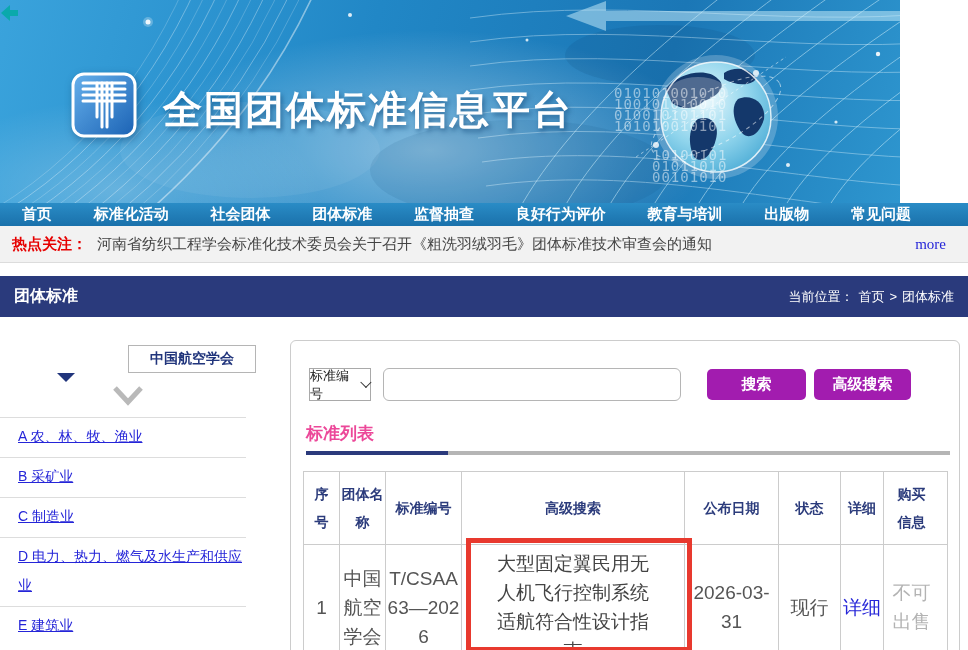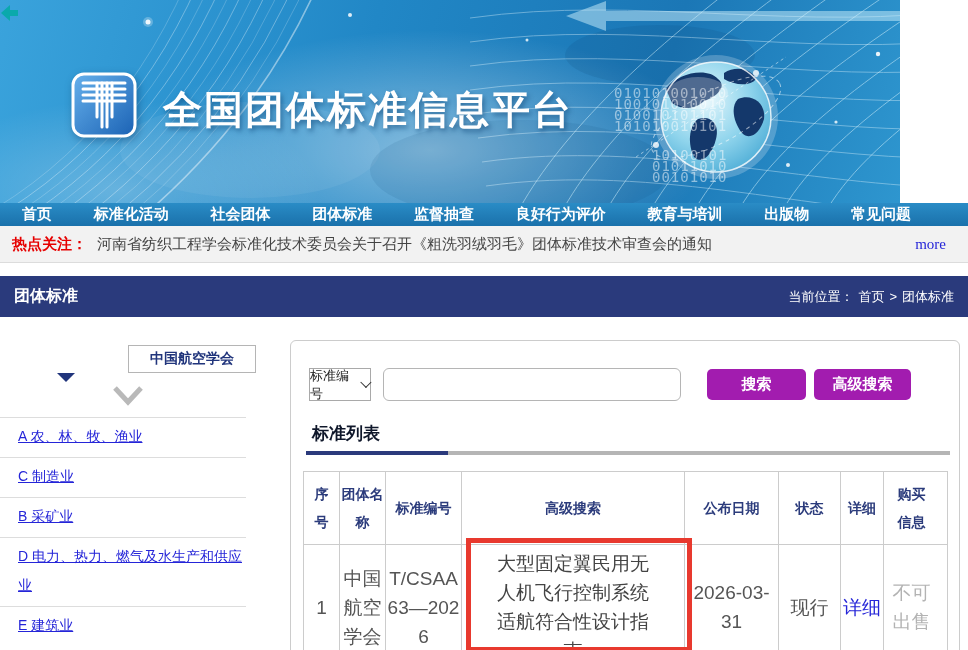--- a/index.html
+++ b/index.html
@@ -65,21 +65,21 @@
        justify-content:center;gap:4px;font-size:13px;color:#222;cursor:pointer;}
   .sel-chev{width:7px;height:7px;border-right:1.6px solid #333;border-bottom:1.6px solid #333;
        transform:rotate(45deg) translate(-2px,-2px);}
   .search-input{position:absolute;left:92px;top:27px;width:298px;height:33px;box-sizing:border-box;
        border:1px solid #b5b5b5;border-radius:6px;outline:none;padding:0 10px;font-size:14px;}
   .btn{position:absolute;top:28px;height:31px;background:#a21caf;color:#fff;font-size:15px;
        font-weight:700;border:none;border-radius:5px;cursor:pointer;
        font-family:inherit;}
   .btn-search{left:416px;width:99px;}
   .btn-adv{left:523px;width:97px;}
-  .list-title{position:absolute;left:21px;top:81px;font-size:17px;font-weight:800;color:#0f172a;}
+  .list-title{position:absolute;left:15px;top:81px;font-size:17px;font-weight:800;color:#ec4899;}
   .title-rule{position:absolute;left:15px;top:110px;width:644px;height:4px;background:#b5b5b5;}
   .title-rule::before{content:"";position:absolute;left:0;top:0;width:142px;height:4px;
        background:#2b3a7c;}
 
   .tbl{position:absolute;left:12px;top:130px;width:644px;border-collapse:collapse;
        table-layout:fixed;}
   .tbl th,.tbl td{border:1px solid #ccc;text-align:center;vertical-align:middle;}
   .tbl th{color:#2c3c7c;font-size:14px;font-weight:700;line-height:28px;padding:8px 4px;}
   .tbl td{color:#555;font-size:19px;line-height:29px;padding:4px 2px;}
   .tbl th:nth-child(2),.tbl td:nth-child(2){padding-left:1px;padding-right:1px;}
@@ -246,22 +246,22 @@
 
 <div class="main">
 
   <div class="tab-pointer"></div>
   <div class="tab-inactive">中国航空学会</div>
   <svg class="chev" width="32" height="22">
     <polyline points="3,3 16,17 29,3" fill="none" stroke="#b9b9b9" stroke-width="5"></polyline>
   </svg>
   <div class="cat-list">
     <div class="cat-item">A 农、林、牧、渔业</div>
+    <div class="cat-item">B 采矿业</div>
     <div class="cat-item">C 制造业</div>
-    <div class="cat-item">B 采矿业</div>
     <div class="cat-item">D 电力、热力、燃气及水生产和供应业</div>
     <div class="cat-item">E 建筑业</div>
   </div>
 
   <div class="card">
     <div class="sel">
       <span>标准编号</span>
       <span class="sel-chev"></span>
     </div>
     <input class="search-input" type="text" style="">

